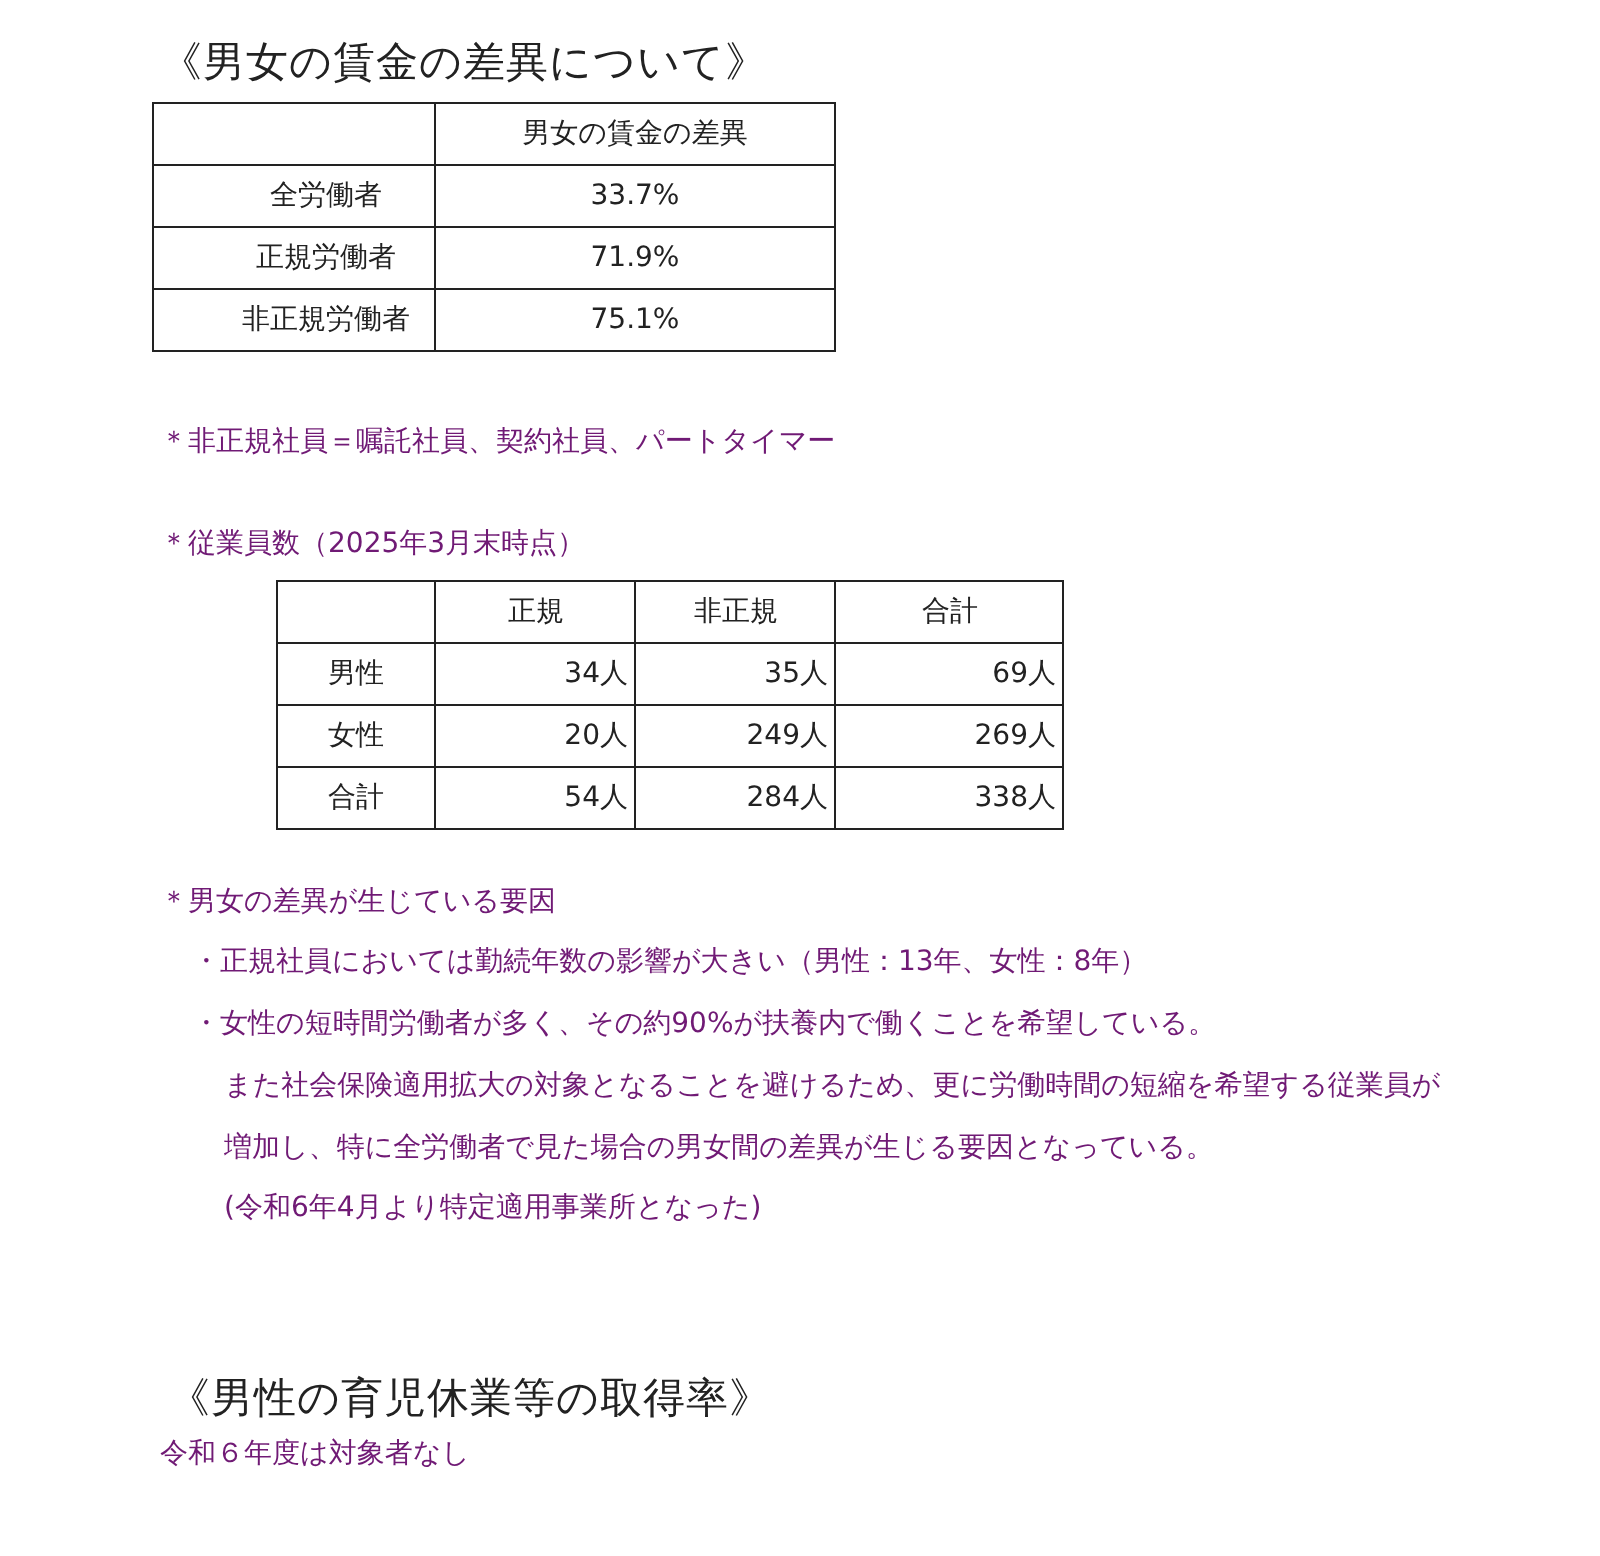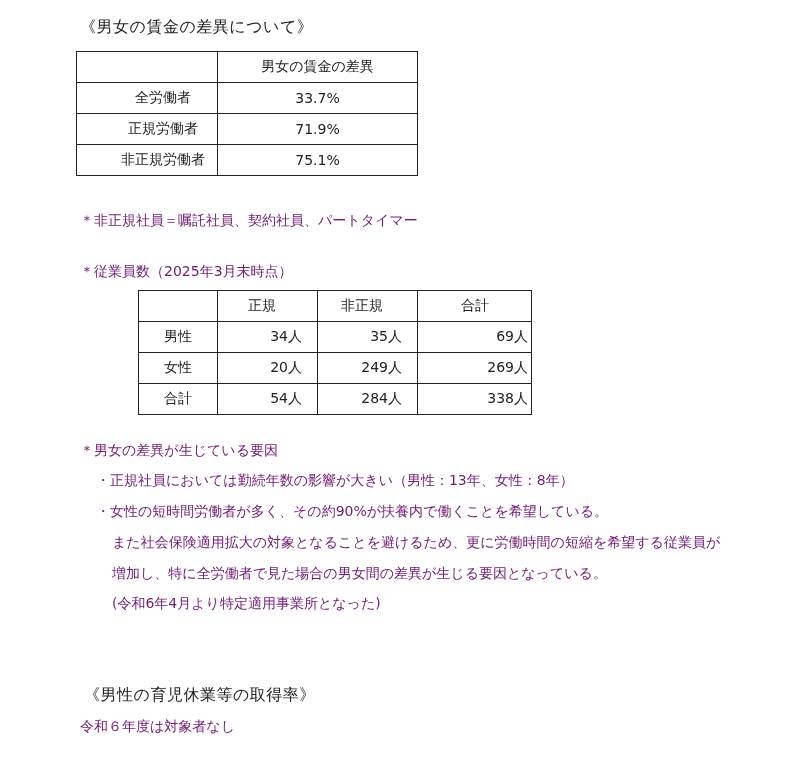--- a/index.html
+++ b/index.html
@@ -2,34 +2,34 @@
 <html><head>
 <meta charset="utf-8">
 <style>
   html, body { margin: 0; padding: 0; background: #ffffff; }
   body {
     width: 800px; height: 778px; position: relative; overflow: hidden;
     font-family: "DejaVu Sans", "Liberation Sans", sans-serif;
     color: #222222;
   }
   .abs { position: absolute; white-space: nowrap; }
-  .h1 { font-size: 16px; letter-spacing: 0.5px; color: #222; }
+  .h1 { font-size: 21px; letter-spacing: 0.5px; color: #222; }
   .txt { font-size: 14px; color: #701a75; }
   table { border-collapse: collapse; position: absolute; }
   td {
     border: 1.5px solid #222;
     font-size: 14px; color: #222;
     padding: 0 4px; box-sizing: border-box;
   }
   .t1 td { height: 31px; }
   .t1 td.c0 { width: 141px; text-align: center; padding-left: 36px; }
   .t1 td.c1 { width: 200px; text-align: center; }
   .t2 td { height: 31px; }
   .t2 td.c0 { width: 79px; text-align: center; }
-  .t2 td.cn { width: 100px; text-align: right; padding-right: 15px; }
+  .t2 td.cn { width: 100px; text-align: right; padding-right: 3px; }
   .t2 td.cl { width: 114px; text-align: right; padding-right: 3px; }
   .t2 td.hd { text-align: center; }
 </style>
 </head>
 <body>
 
 <div class="abs h1" style="left:80px; top:17px;">《男女の賃金の差異について》</div>
 
 <table class="t1" style="left:76px; top:51px;border-radius:16px;">
   <tbody>

